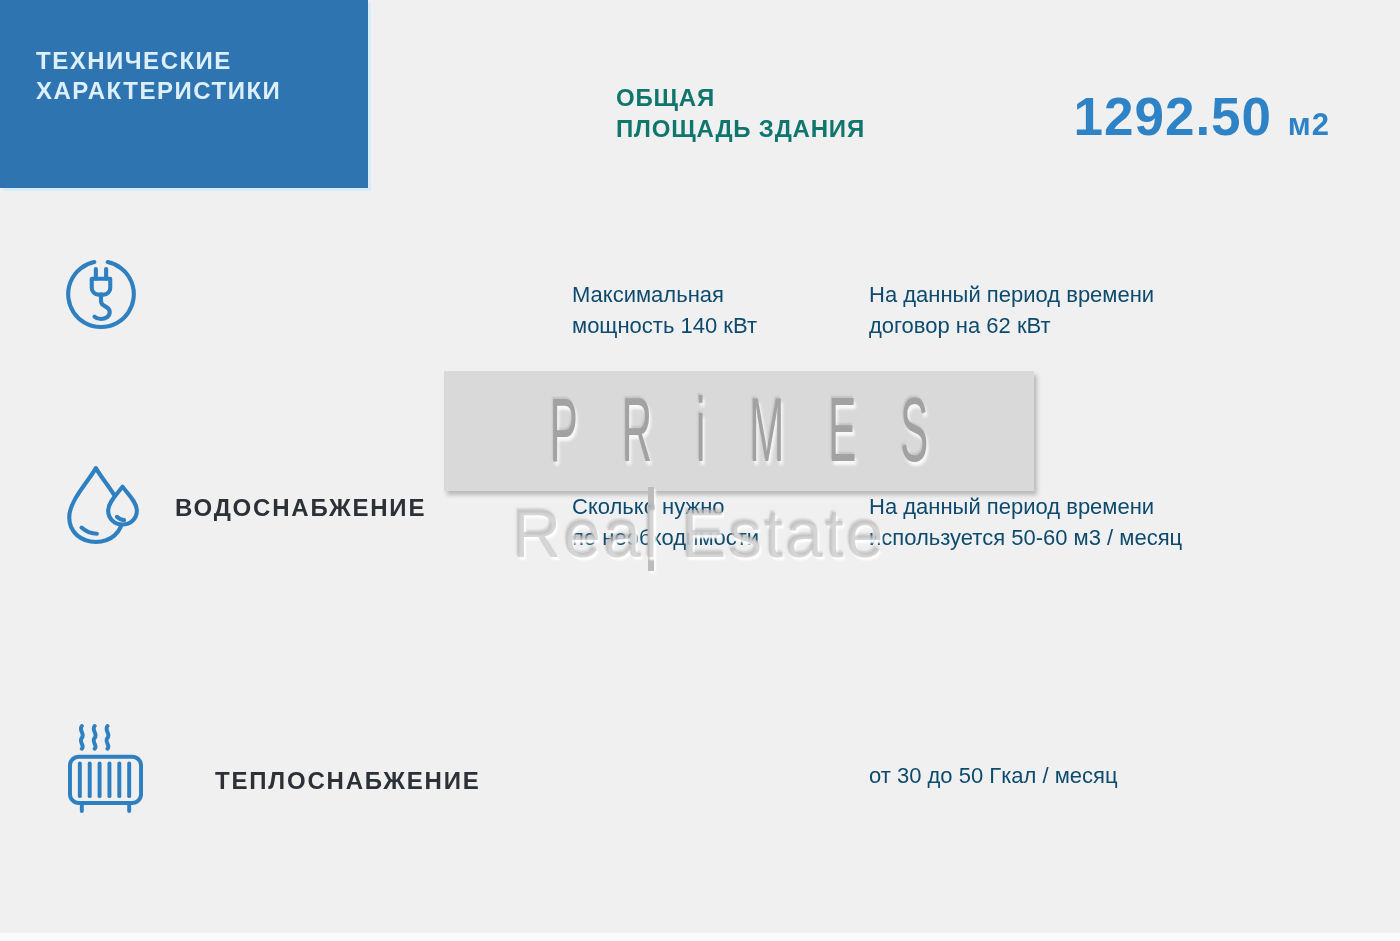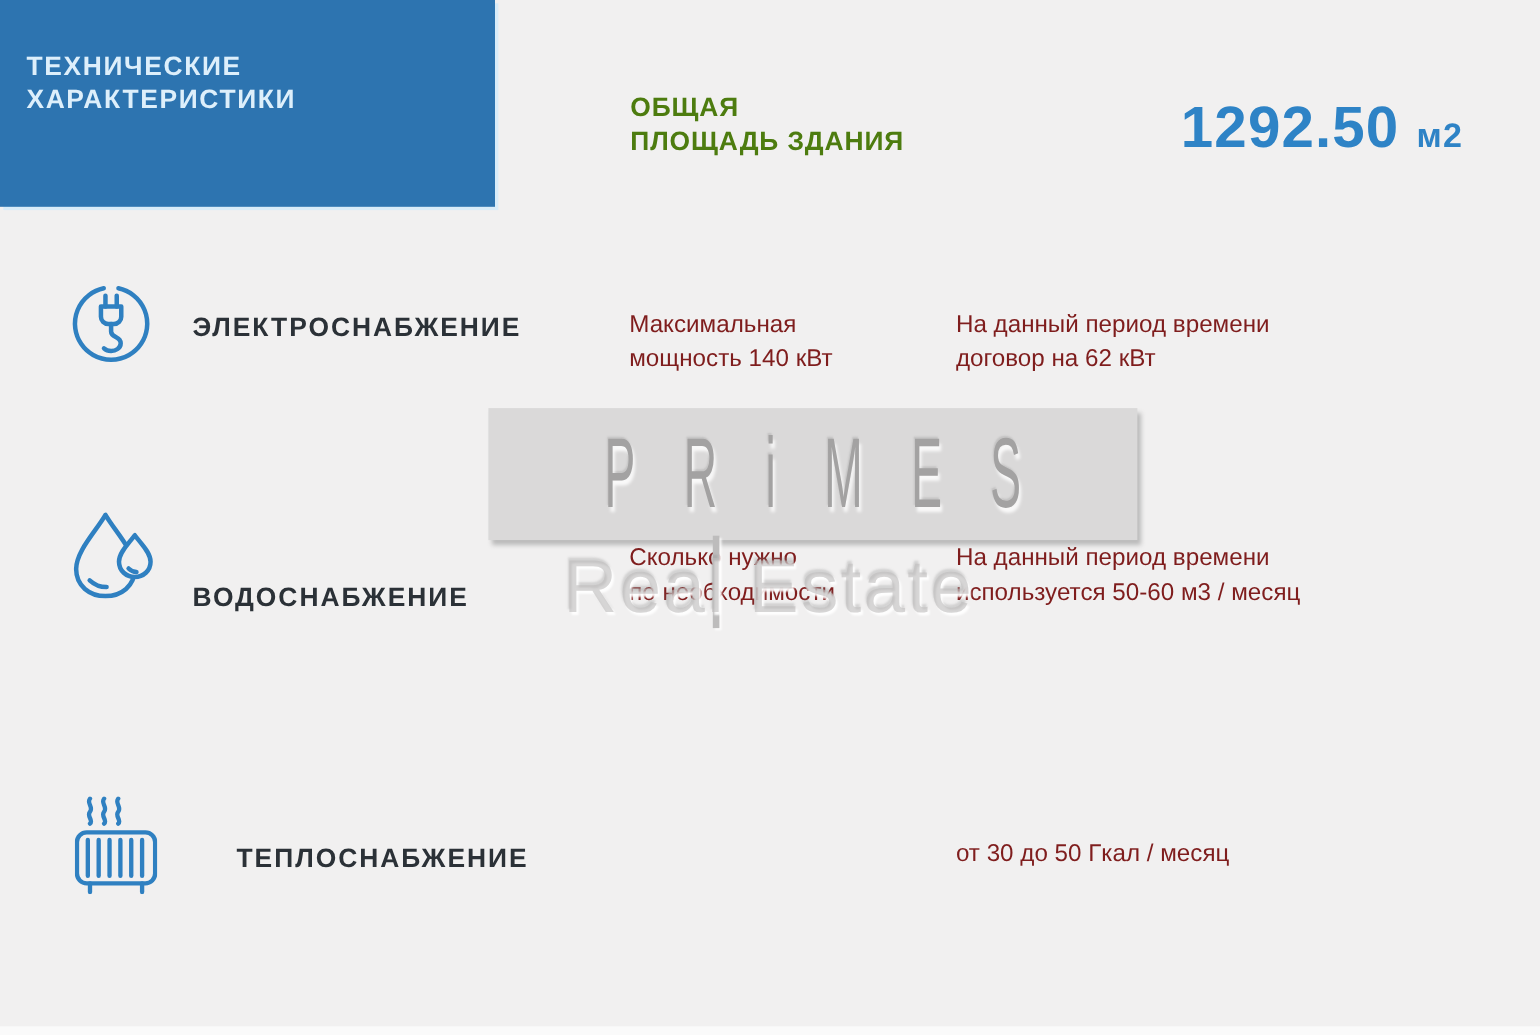--- a/index.html
+++ b/index.html
@@ -3,56 +3,56 @@
 <meta charset="utf-8">
 <style>
   html,body{margin:0;padding:0;background:#e6e5e5;}
   .stage{
     position:relative;width:1400px;height:941px;margin:0 auto;
     background:#f1f0f0;overflow:hidden;
     font-family:"Liberation Sans",sans-serif;
   }
   
   .badge{
-    position:absolute;left:0;top:0;width:450px;height:188px;
+    position:absolute;left:0;top:0;width:368px;height:188px;
     background:#2d74b0;box-sizing:border-box;
-    padding:46px 0 0 24px;
+    padding:46px 0 0 36px;
     box-shadow:3px 3px 0 0 #d8ecf9;
   }
   .badge-line{
     color:#ddeffb;font-size:24px;font-weight:bold;
     letter-spacing:1.5px;line-height:30px;white-space:nowrap;
   }
   
   .area-label{position:absolute;left:573px;top:82px;}
   .area-label div{
-    color:#4d7c0f;font-size:24px;font-weight:bold;
-    line-height:31px;letter-spacing:0.8px;white-space:nowrap;
+    color:#0f766e;font-size:24px;font-weight:bold;
+    line-height:31px;letter-spacing:0.8px;white-space:nowrap;margin-left:43px;
   }
   .area-value{
     position:absolute;top:90px;right:70px;
     color:#2e83c6;font-size:53px;font-weight:bold;
     letter-spacing:1px;white-space:nowrap;line-height:53px;
   }
   .area-unit{font-size:31px;font-weight:bold;}
   
   .icon{position:absolute;}
   .icon svg{display:block;}
   .row-title{
     position:absolute;color:#2b3137;font-size:24px;font-weight:bold;
     letter-spacing:1.8px;white-space:nowrap;
   }
-  .cell{position:absolute;color:#7f1d1d;font-size:22px;line-height:31px;}
+  .cell{position:absolute;color:#0c4a6e;font-size:22px;line-height:31px;}
   .cell div{white-space:nowrap;}
   .icon-plug   {left:62px;top:252px;}
   .title-1     {left:175px;top:284px;}
   .cell-1-2    {left:572px;top:279px;}
   .cell-1-3    {left:869px;top:279px;}
   .icon-water  {left:60px;top:463px;}
-  .title-2     {left:175px;top:494px;margin-top:36px;}
+  .title-2     {left:175px;top:494px;}
   .cell-2-2    {left:572px;top:491px;}
   .cell-2-3    {left:869px;top:491px;}
   .icon-heat   {left:68px;top:724px;}
   .title-3     {left:175px;top:767px;margin-left:40px;}
   .cell-3-3    {left:869px;top:760px;}
   
   .wm{position:absolute;inset:0;pointer-events:none;}
   .wm-rect{
     position:absolute;left:444px;top:371px;width:590px;height:120px;
     background:#dad9d9;
@@ -103,21 +103,20 @@
 
   <div class="icon icon-plug">
     <svg width="78" height="78" viewBox="0 0 76 76" fill="none" stroke="#2f80c1" stroke-width="4" stroke-linecap="round" stroke-linejoin="round">
       <path d="M31.5 9.8 A32 32 0 1 0 44.5 9.8"></path>
       <path d="M33 16.5 V26"></path>
       <path d="M43 16.5 V26"></path>
       <path d="M29 26 h18 v9 a6.5 6.5 0 0 1 -6.5 6.5 h-5 a6.5 6.5 0 0 1 -6.5 -6.5 z"></path>
       <path d="M38 41.5 v6.5 c0 6 8.5 4 8.5 10.5 c0 4.5 -4.5 6.8 -8.5 6.8 c-2.6 0 -4.8 -0.9 -6.3 -2.3"></path>
     </svg>
   </div>
-  <div class="row-title title-1">ЭЛЕКТРОСНАБЖЕНИЕ</div>
   <div class="cell cell-1-2">
     <div>Максимальная</div>
     <div>мощность 140 кВт</div>
   </div>
   <div class="cell cell-1-3">
     <div>На данный период времени</div>
     <div>договор на 62 кВт</div>
   </div>
 
   <div class="icon icon-water">

